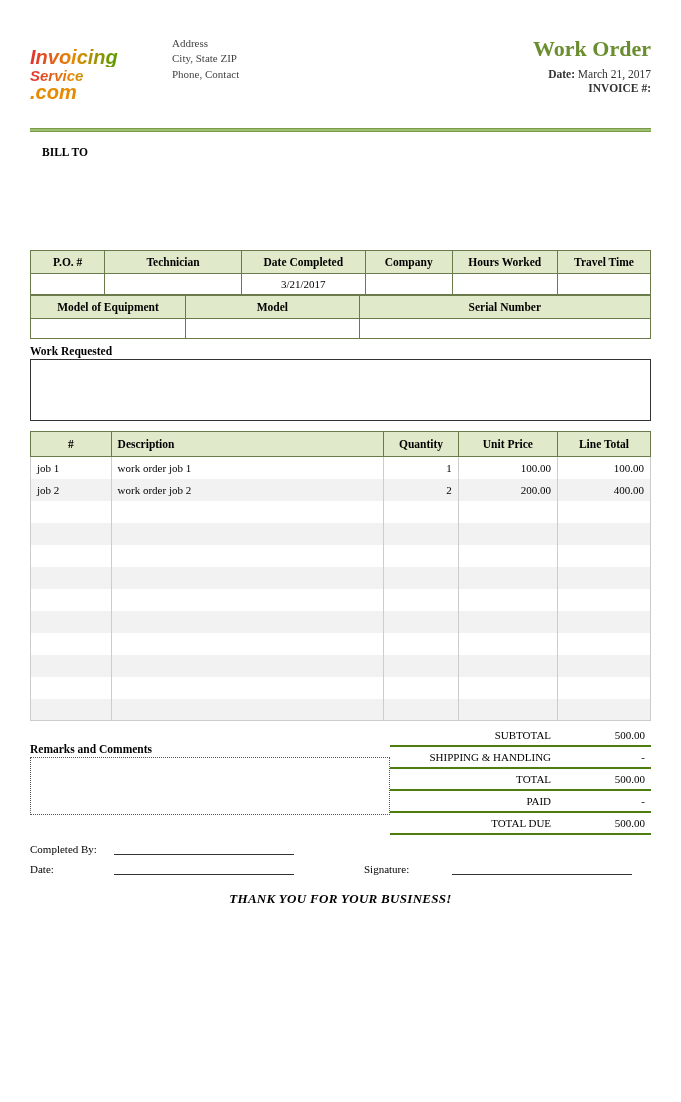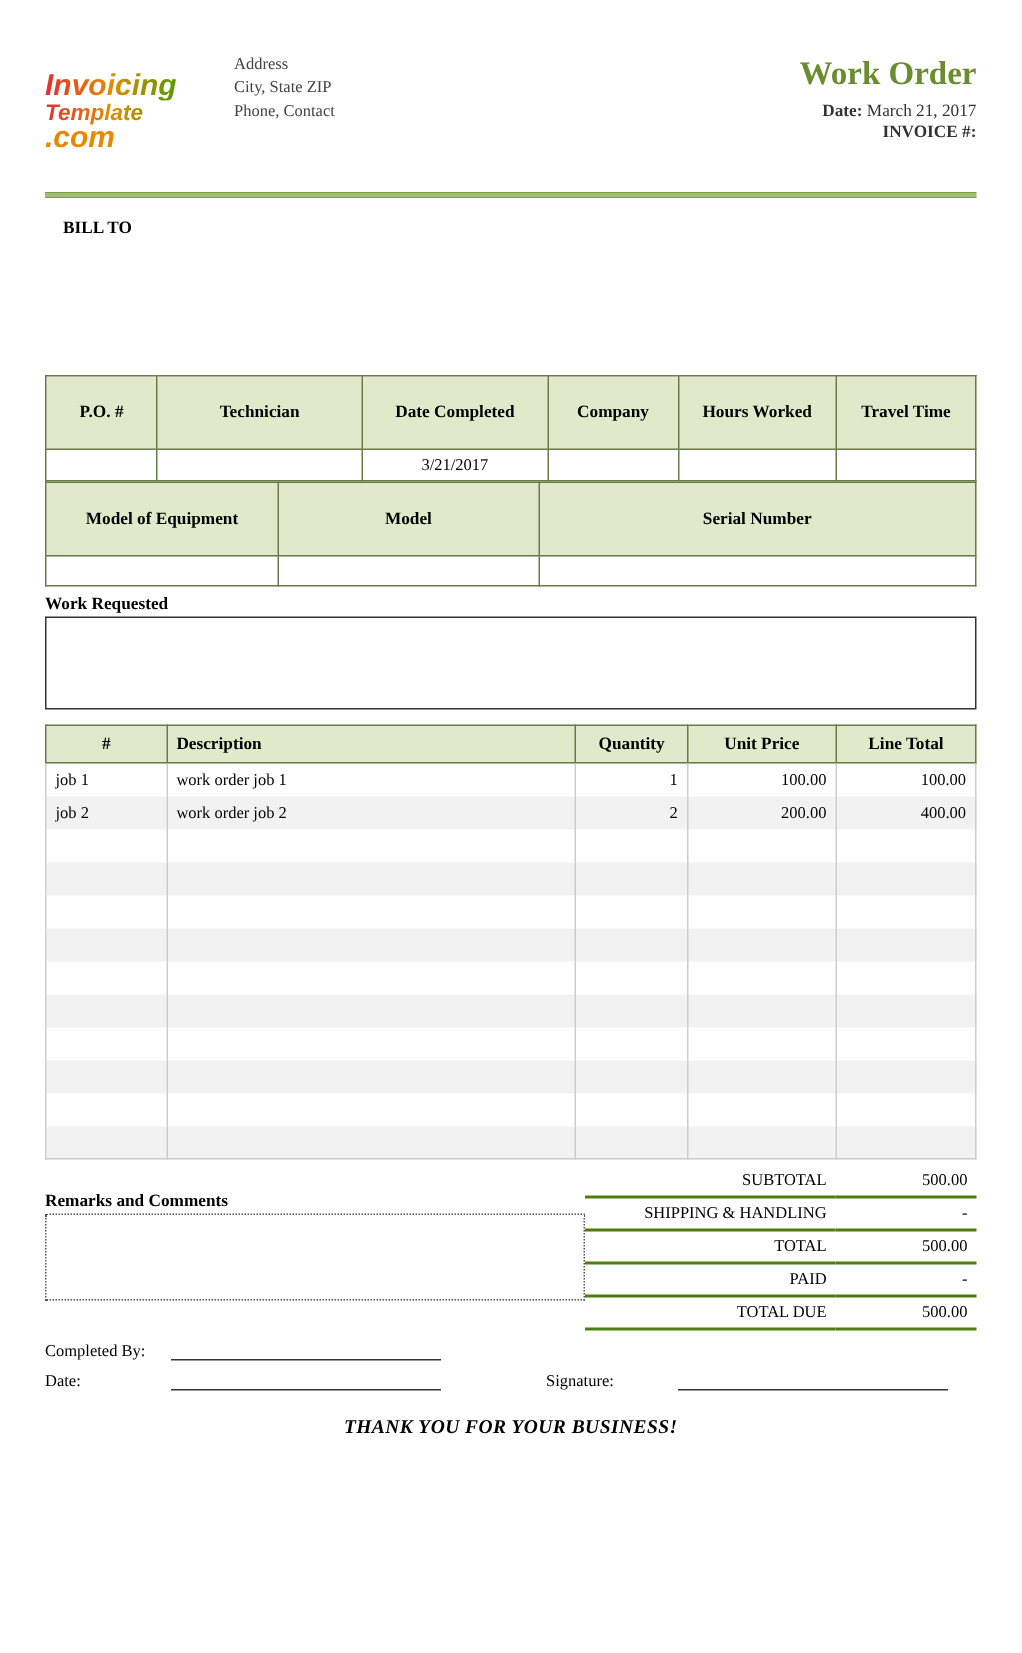--- a/index.html
+++ b/index.html
@@ -5,21 +5,21 @@
   * { box-sizing: border-box; margin: 0; padding: 0; }
   body {
     font-family: Georgia, 'Times New Roman', serif;
     font-size: 12px;
     color: #000;
     background: #fff;
     width: 681px;
     padding: 30px 30px 20px 30px;
   }
   
-  .header { display: flex; align-items: flex-start; gap: 18px; margin-bottom: 10px; }
+  .header { display: flex; align-items: flex-start; gap: 34px; margin-bottom: 10px; }
   .logo {
     width: 108px; height: 88px;
     display: flex; flex-direction: column; justify-content: center;
     line-height: 1;
     font-family: Impact, Arial Black, sans-serif;
   }
   .logo .w1 { font-size: 20px; font-weight: 900; font-style: italic;
     background: linear-gradient(90deg,#e03030 0%,#e68a00 40%,#5a9b00 80%);
     -webkit-background-clip: text; background-clip: text; color: transparent; }
   .logo .w2 { font-size: 15px; font-weight: 900; font-style: italic; margin-top:1px;
@@ -42,21 +42,21 @@
   }
   
   .billto-label { font-weight: bold; font-size: 11.5px; margin: 6px 0 0 12px; }
   .billto-space { height: 92px; }
   
   table.info { width: 100%; border-collapse: collapse; table-layout: fixed; }
   table.info th {
     background: #e0e9c9;
     border: 1px solid #6a7a4a;
     font-size: 11.5px; font-weight: bold;
-    padding: 18px 2px; text-align: center;
+    padding: 5px 2px; text-align: center;
     font-family: Georgia, serif;
   }
   table.info td {
     border: 1px solid #6a7a4a;
     font-size: 11px; padding: 4px 4px; text-align: center;
     height: 20px;
   }
   .info2-wrap { margin-top: 0; }
   
   .wr-label { font-weight: bold; font-size: 11.5px; margin: 6px 0 2px 0;}
@@ -104,21 +104,21 @@
     font-size: 13px; margin-top: 16px; letter-spacing: .3px;
     font-family: Georgia, serif;
   }
 </style>
 </head>
 <body>
 
 <div class="header">
   <div class="logo">
     <span class="w1">Invoicing</span>
-    <span class="w2">Template</span>
+    <span class="w2">Service</span>
     <span class="d">.com</span>
   </div>
   <div class="company">
     <div class="line">Address</div>
     <div class="line">City, State ZIP</div>
     <div class="line">Phone, Contact</div>
   </div>
   <div class="headright">
     <div class="title">Work Order</div>
     <div class="row">

